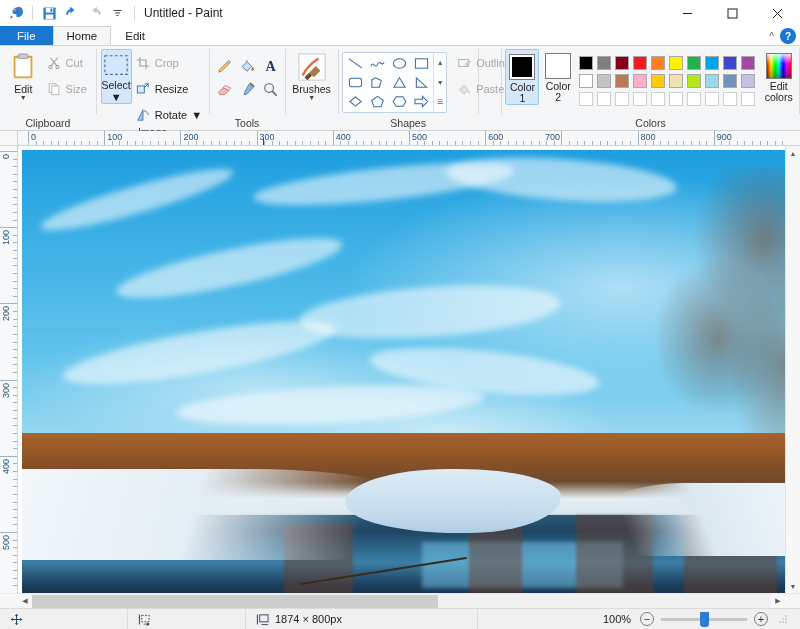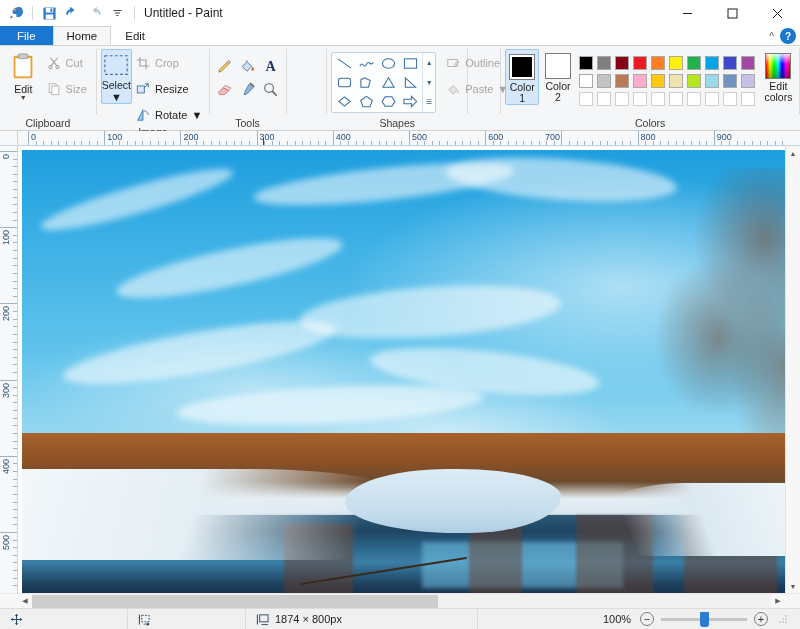--- a/index.html
+++ b/index.html
@@ -418,20 +418,32 @@
               <path d="M11 11l4 4" stroke="#6e6e6e" stroke-width="1.8" stroke-linecap="round"></path>
             </svg>
           </div>
         </div>
       </div>
       <div class="group-label">Tools</div>
     </div>
     <div class="group-sep"></div>
 
     <div class="group" style="width:52px">
+      <div class="group-body" style="justify-content:center">
+        <div class="bigbtn">
+          <svg width="30" height="30" viewBox="0 0 32 32">
+            <rect x="2" y="2" width="28" height="28" fill="#fdfdfd" stroke="#c6c6c6" stroke-width="1"></rect>
+            <path d="M6 25c4-8 9-13 17-18" stroke="#e06a3b" stroke-width="2.4" fill="none"></path>
+            <path d="M13 22l7-7 5 5-7 7z" fill="#a87a46"></path>
+            <path d="M8 27l5-5 3 3-5 5z" fill="#6e4a2c"></path>
+          </svg>
+          <div class="lbl">Brushes</div>
+          <div class="caret">▼</div>
+        </div>
+      </div>
       <div class="group-label">&nbsp;</div>
     </div>
     <div class="group-sep"></div>
 
     <div class="group" style="width:140px">
       <div class="group-body">
         <div class="shapes-box">
           <div class="shapes-grid">
             <div class="shape">
                 <svg width="17" height="15" viewBox="0 0 18 16">

